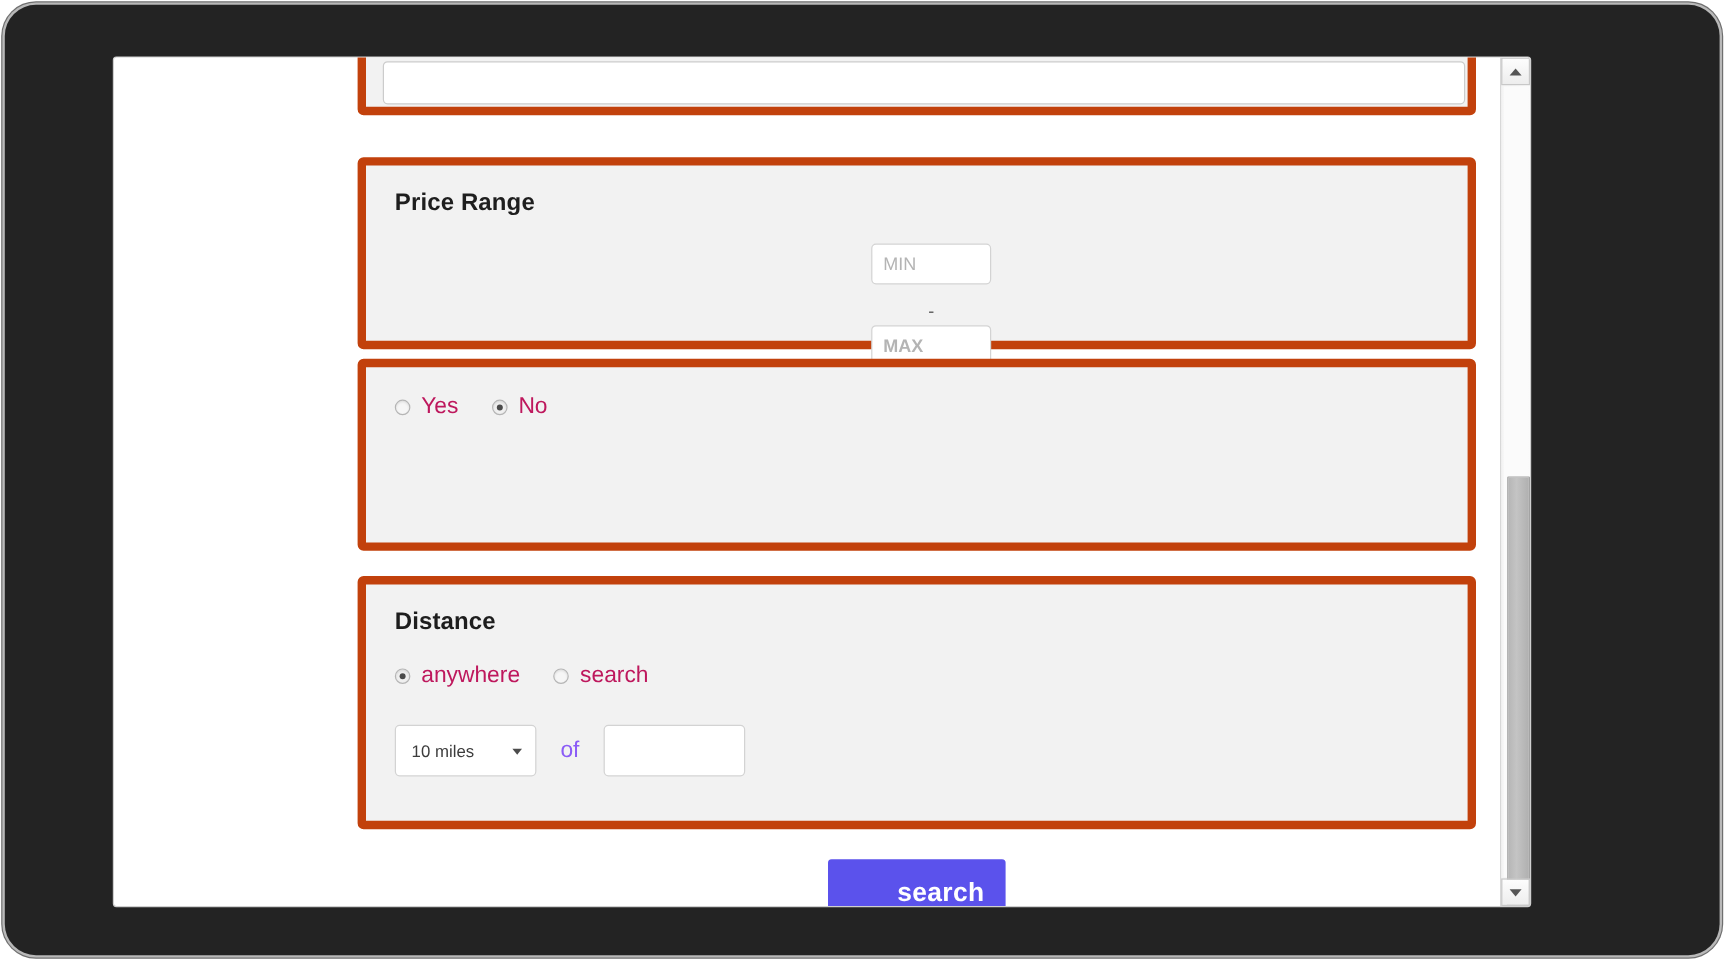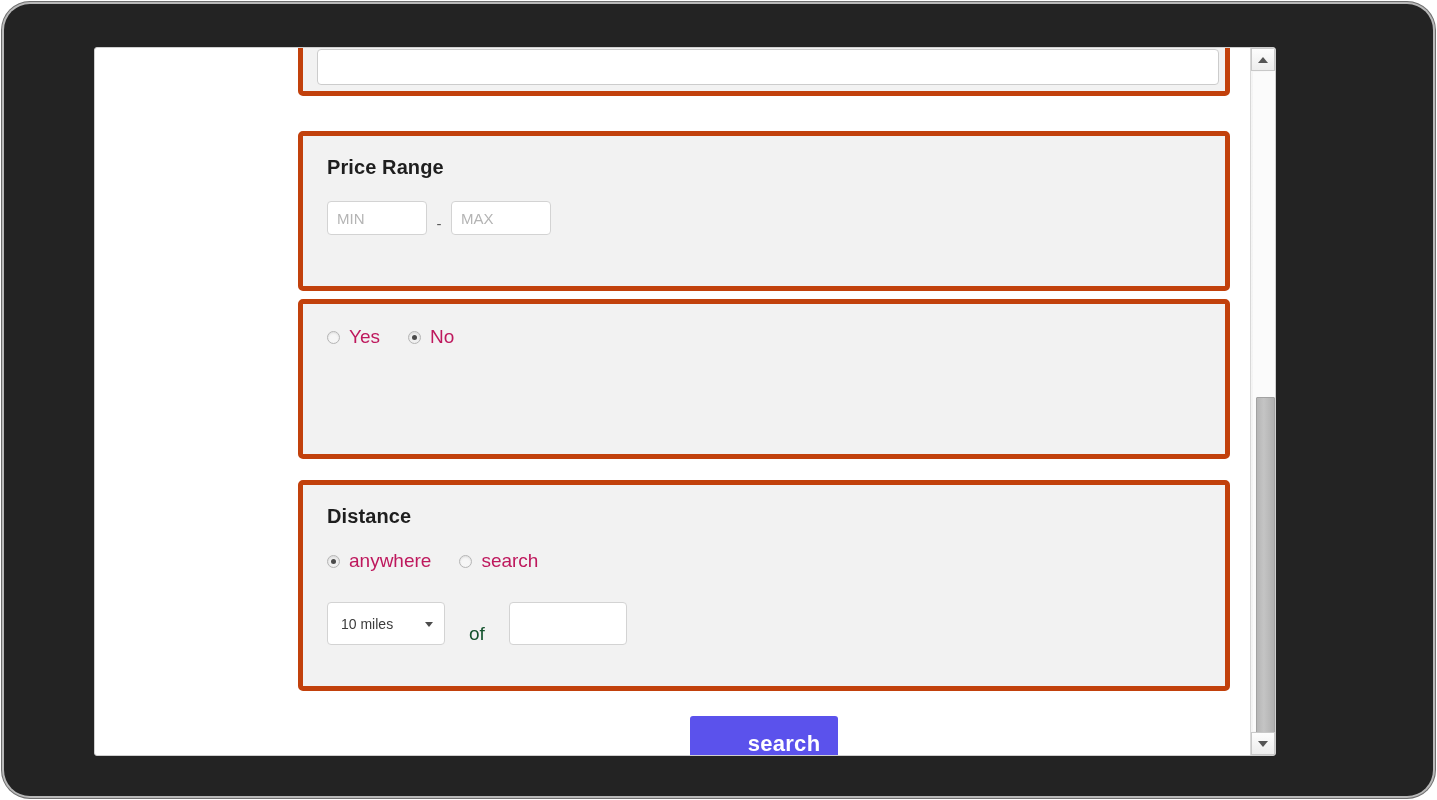--- a/index.html
+++ b/index.html
@@ -40,21 +40,21 @@
     height: 100%;
     padding: 0;
   }
 
   
   .panel {
     position: absolute;
     left: 203px;
     width: 932px;
     background: #f2f2f2;
-    border: 5px solid #c2410c;
+    border: 7px solid #c2410c;
     border-radius: 5px;
   }
 
   .panel-title {
     font-size: 20px;
     font-weight: bold;
     color: #1e1e1e;
     letter-spacing: 0.1px;
     margin: 0;
     padding: 20px 0 0 24px;
@@ -78,36 +78,38 @@
     background: #ffffff;
     border: 1px solid #cccccc;
     border-radius: 4px;
   }
 
   
   .panel-price { top: 83px; height: 160px; }
 
   .price-row {
     display: flex;
+    align-items: center;
     gap: 0;
+    flex-direction: column;
   }
   .txt-input {
     height: 34px;
     background: #ffffff;
     border: 1px solid #d3d3d3;
     border-radius: 4px;
     font-family: "Liberation Sans", sans-serif;
     font-size: 15px;
     color: #333;
     padding: 0 9px;
     outline: none;
   }
   .txt-input::placeholder { color: #b4b4b4; }
   .input-min { width: 100px; }
-  .input-max { width: 100px; }
+  .input-max { width: 100px; font-weight: bold; }
   .dash {
     display: inline-block;
     width: 24px;
     text-align: center;
     color: #5c5c5c;
     font-size: 15px;
     line-height: 34px;
     position: relative;
     top: 6px;
   }
@@ -147,23 +149,22 @@
     margin-left: 9px;
     font-size: 19px;
     color: #be185d;
   }
 
   
   .panel-distance { top: 432px; height: 211px; }
 
   .distance-row2 {
     display: flex;
-    align-items: flex-end;
+    align-items: center;
     margin-top: 30px;
-    gap: 24px;
   }
   .select-box {
     position: relative;
     width: 118px; height: 43px;
     background: #ffffff;
     border: 1px solid #d3d3d3;
     border-radius: 4px;
     display: flex;
     align-items: center;
   }
@@ -176,22 +177,22 @@
     position: absolute;
     right: 11px; top: 50%;
     margin-top: -2px;
     width: 0; height: 0;
     border-left: 4px solid transparent;
     border-right: 4px solid transparent;
     border-top: 5px solid #4c4c4c;
   }
   .of-label {
     font-size: 19px;
-    color: #14532d;
-    margin: 0 0;
+    color: #8b5cf6;
+    margin: 0 20px;
   }
   .of-input {
     width: 118px; height: 43px;
     background: #ffffff;
     border: 1px solid #d3d3d3;
     border-radius: 4px;
     font-family: "Liberation Sans", sans-serif;
     font-size: 15px;
     padding: 0 9px;
     outline: none;

